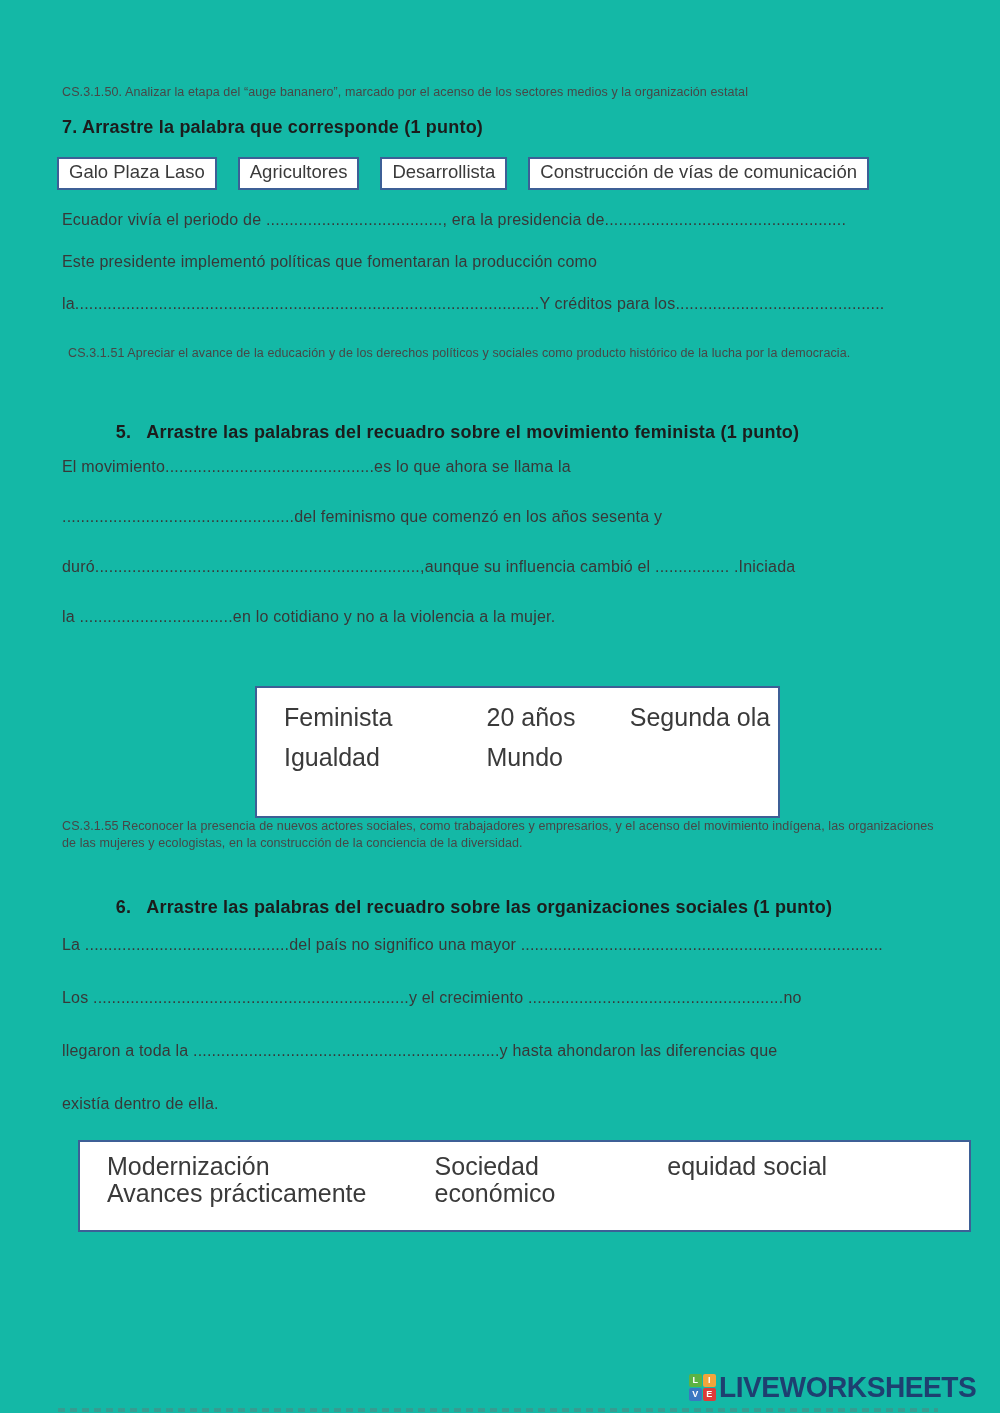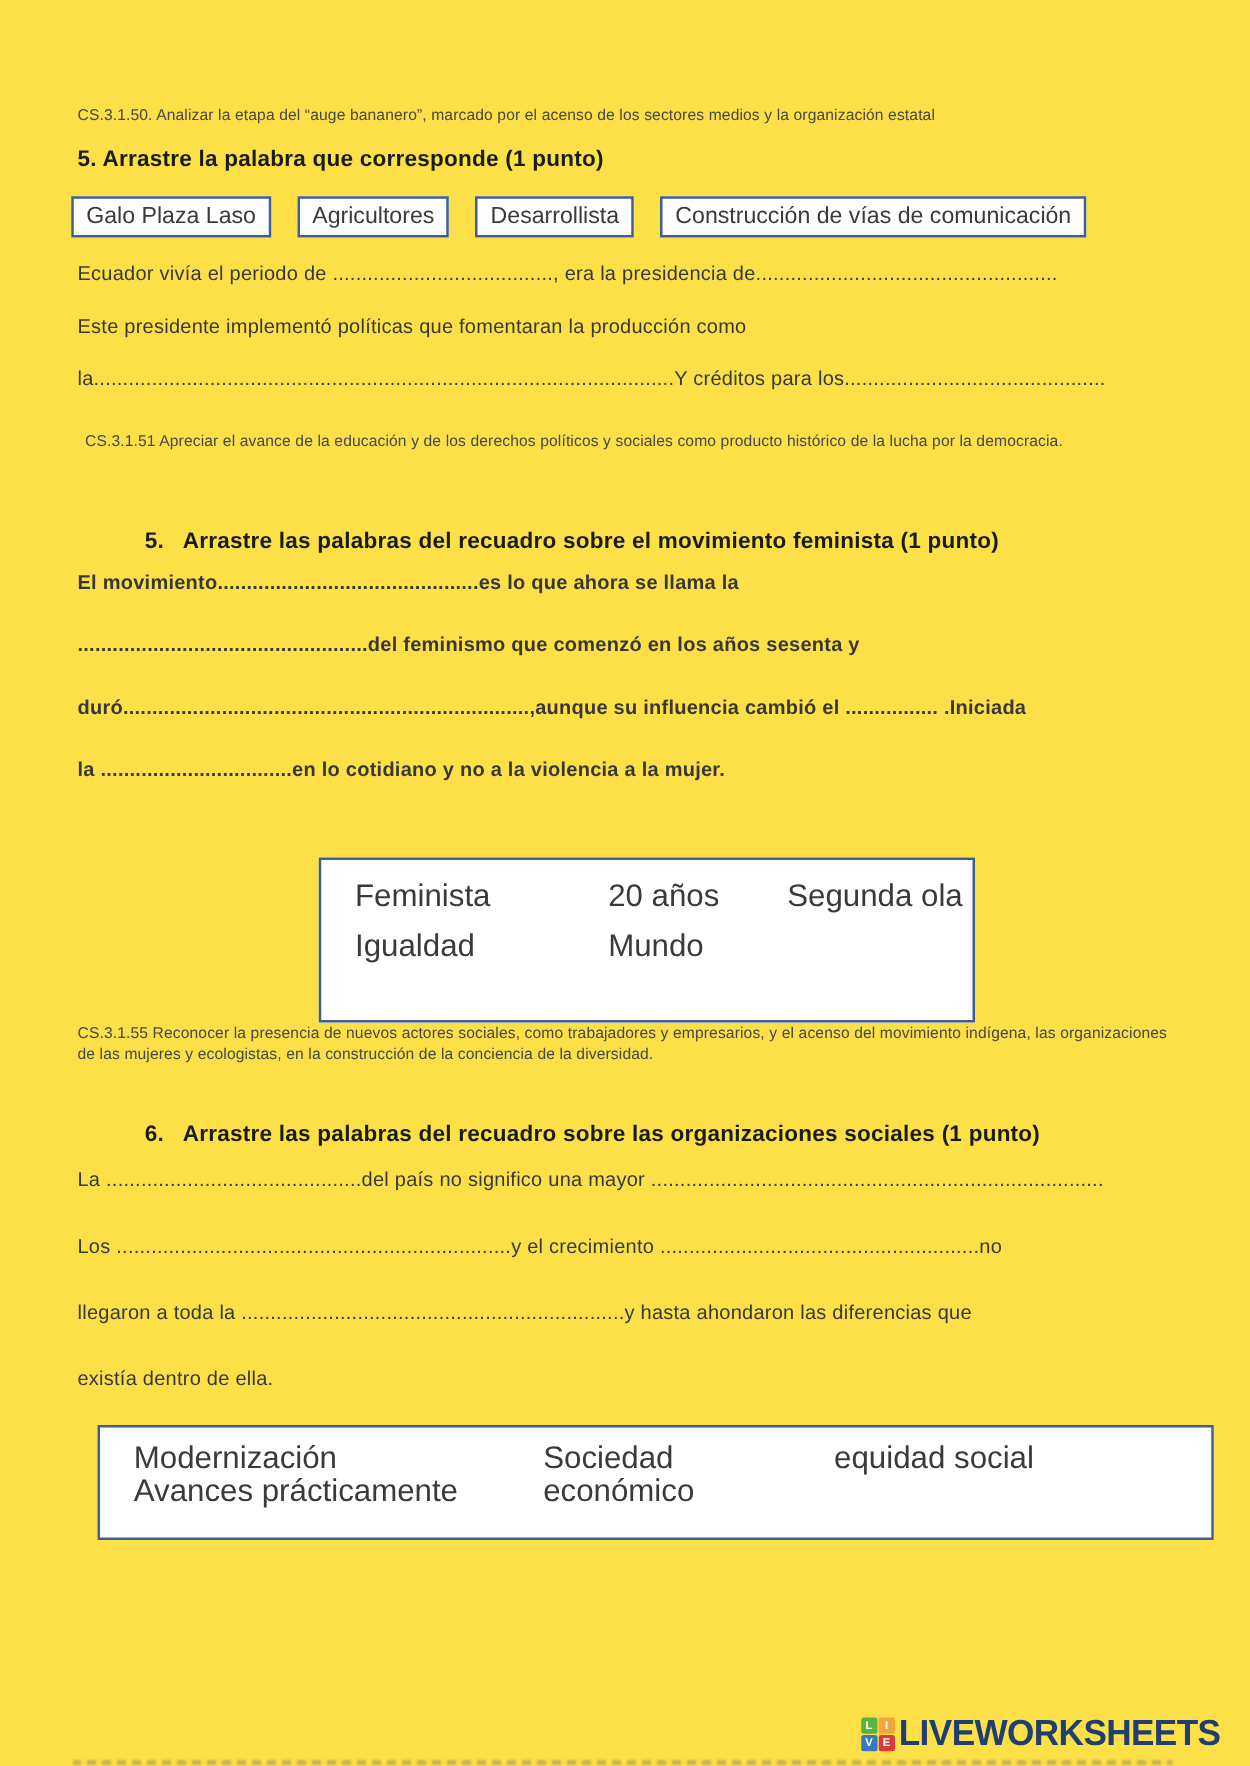--- a/index.html
+++ b/index.html
@@ -1,36 +1,36 @@
 <!DOCTYPE html>
 <html style="--accent: #3d5f96;"><head>
 <meta charset="utf-8">
 <style>
   html,body{margin:0;padding:0;background:#ffffff;}
   .page{
-    position:relative;width:1000px;height:1413px;background:#fde047;
+    position:relative;width:1000px;height:1413px;background:#14b8a6;
     font-family:"Liberation Sans",sans-serif;color:#383838;overflow:hidden;
   }
   .standard{
     position:absolute;font-size:12.5px;line-height:16.5px;color:#474747;
     letter-spacing:.1px;white-space:pre-wrap;
   }
   .heading{
     position:absolute;margin:0;font-size:18px;font-weight:700;color:#1c1c1c;
     letter-spacing:.2px;white-space:pre-wrap;
   }
   .hnum{display:inline-block;margin-right:15px;}
   .wordbank{position:absolute;display:flex;gap:21px;align-items:flex-end;}
   .wb-box{
     border:2px solid var(--accent,#3d5f96);padding:2px 10px 5px;
     font-size:18.5px;color:#3a3a3a;white-space:nowrap;background:#fff;
   }
   .lines{position:absolute;}
   .line{margin:0;font-size:16px;line-height:42px;white-space:pre-wrap;color:#383838;letter-spacing:.2px;}
-  .q5lines .line{line-height:50px;font-weight:bold;}
+  .q5lines .line{line-height:50px;}
   .q6lines .line{line-height:53px;}
   .dragbox{
     position:absolute;border:2px solid var(--accent,#3d5f96);display:grid;background:#fff;
   }
   .q5box{
     grid-template-columns:41% 29% 30%;
     padding:16px 0 0 27px;row-gap:14px;align-content:start;
   }
   .q6box{
     grid-template-columns:38% 27% 35%;
@@ -53,21 +53,21 @@
     filter:blur(.7px);
   }
 </style>
 </head>
 <body>
 
 <div class="page">
 
   <div class="standard" style="top:84px;left:62px;right:70px;">CS.3.1.50. Analizar la etapa del “auge bananero”, marcado por el acenso de los sectores medios y la organización estatal</div>
 
-  <h2 class="heading" style="top:117px;left:62px;">5. Arrastre la palabra que corresponde (1 punto)</h2>
+  <h2 class="heading" style="top:117px;left:62px;">7. Arrastre la palabra que corresponde (1 punto)</h2>
 
   <div class="wordbank" style="top:157px;left:57px;">
     <div class="wb-box">Galo Plaza Laso</div>
     <div class="wb-box">Agricultores</div>
     <div class="wb-box">Desarrollista</div>
     <div class="wb-box">Construcción de vías de comunicación</div>
   </div>
 
   <div class="lines" style="top:199px;left:62px;right:58px;">
     <p class="line">Ecuador vivía el periodo de ......................................, era la presidencia de....................................................</p>

